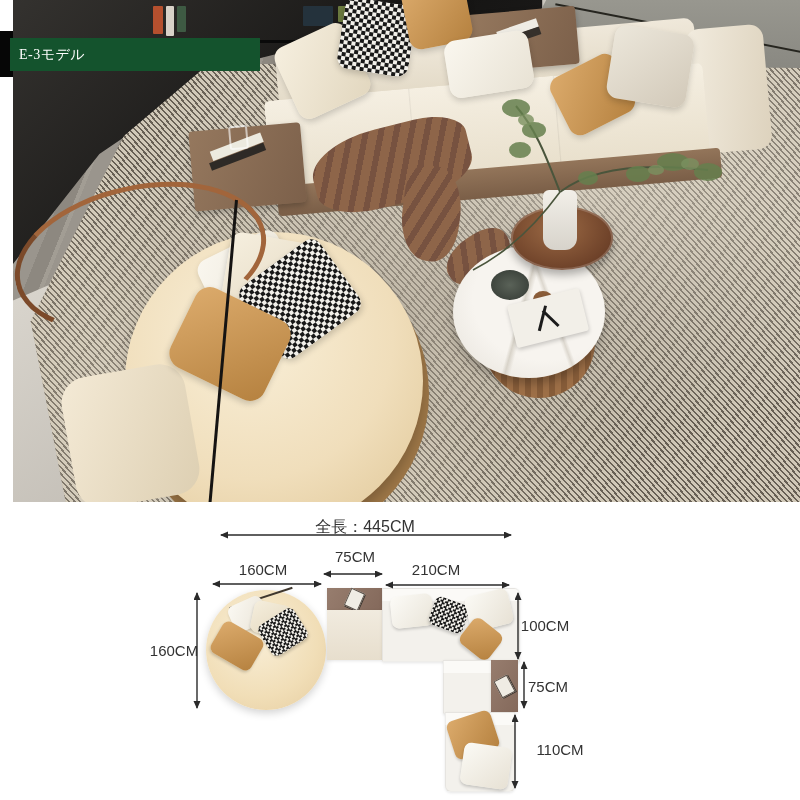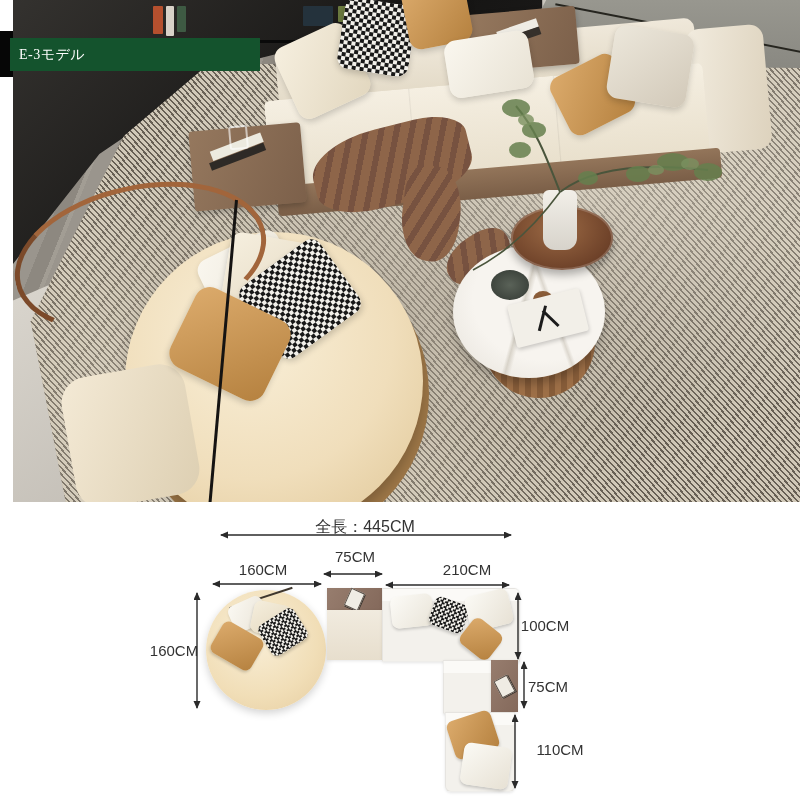--- a/index.html
+++ b/index.html
@@ -249,20 +249,20 @@
         <line x1="197" y1="91" x2="197" y2="206" marker-start="url(#ahr)" marker-end="url(#ah)"></line>
         <line x1="518" y1="91" x2="518" y2="157" marker-start="url(#ahr)" marker-end="url(#ah)"></line>
         <line x1="524" y1="160" x2="524" y2="206" marker-start="url(#ahr)" marker-end="url(#ah)"></line>
         <line x1="515" y1="213" x2="515" y2="286" marker-start="url(#ahr)" marker-end="url(#ah)"></line>
       </g>
     </svg>
 
     <div class="dim" style="left:365px;top:509px;font-size:16px;margin-top:8px;">全長：445CM</div>
     <div class="dim" style="left:263px;top:561px;">160CM</div>
     <div class="dim" style="left:355px;top:548px;">75CM</div>
-    <div class="dim" style="left:467px;top:561px;">210CM</div>
+    <div class="dim" style="left:436px;top:561px;">210CM</div>
     <div class="dim" style="left:174px;top:642px;">160CM</div>
     <div class="dim" style="left:545px;top:617px;">100CM</div>
     <div class="dim" style="left:548px;top:678px;">75CM</div>
     <div class="dim" style="left:560px;top:741px;">110CM</div>
   </div>
 
 </div>
 
 </body></html>

